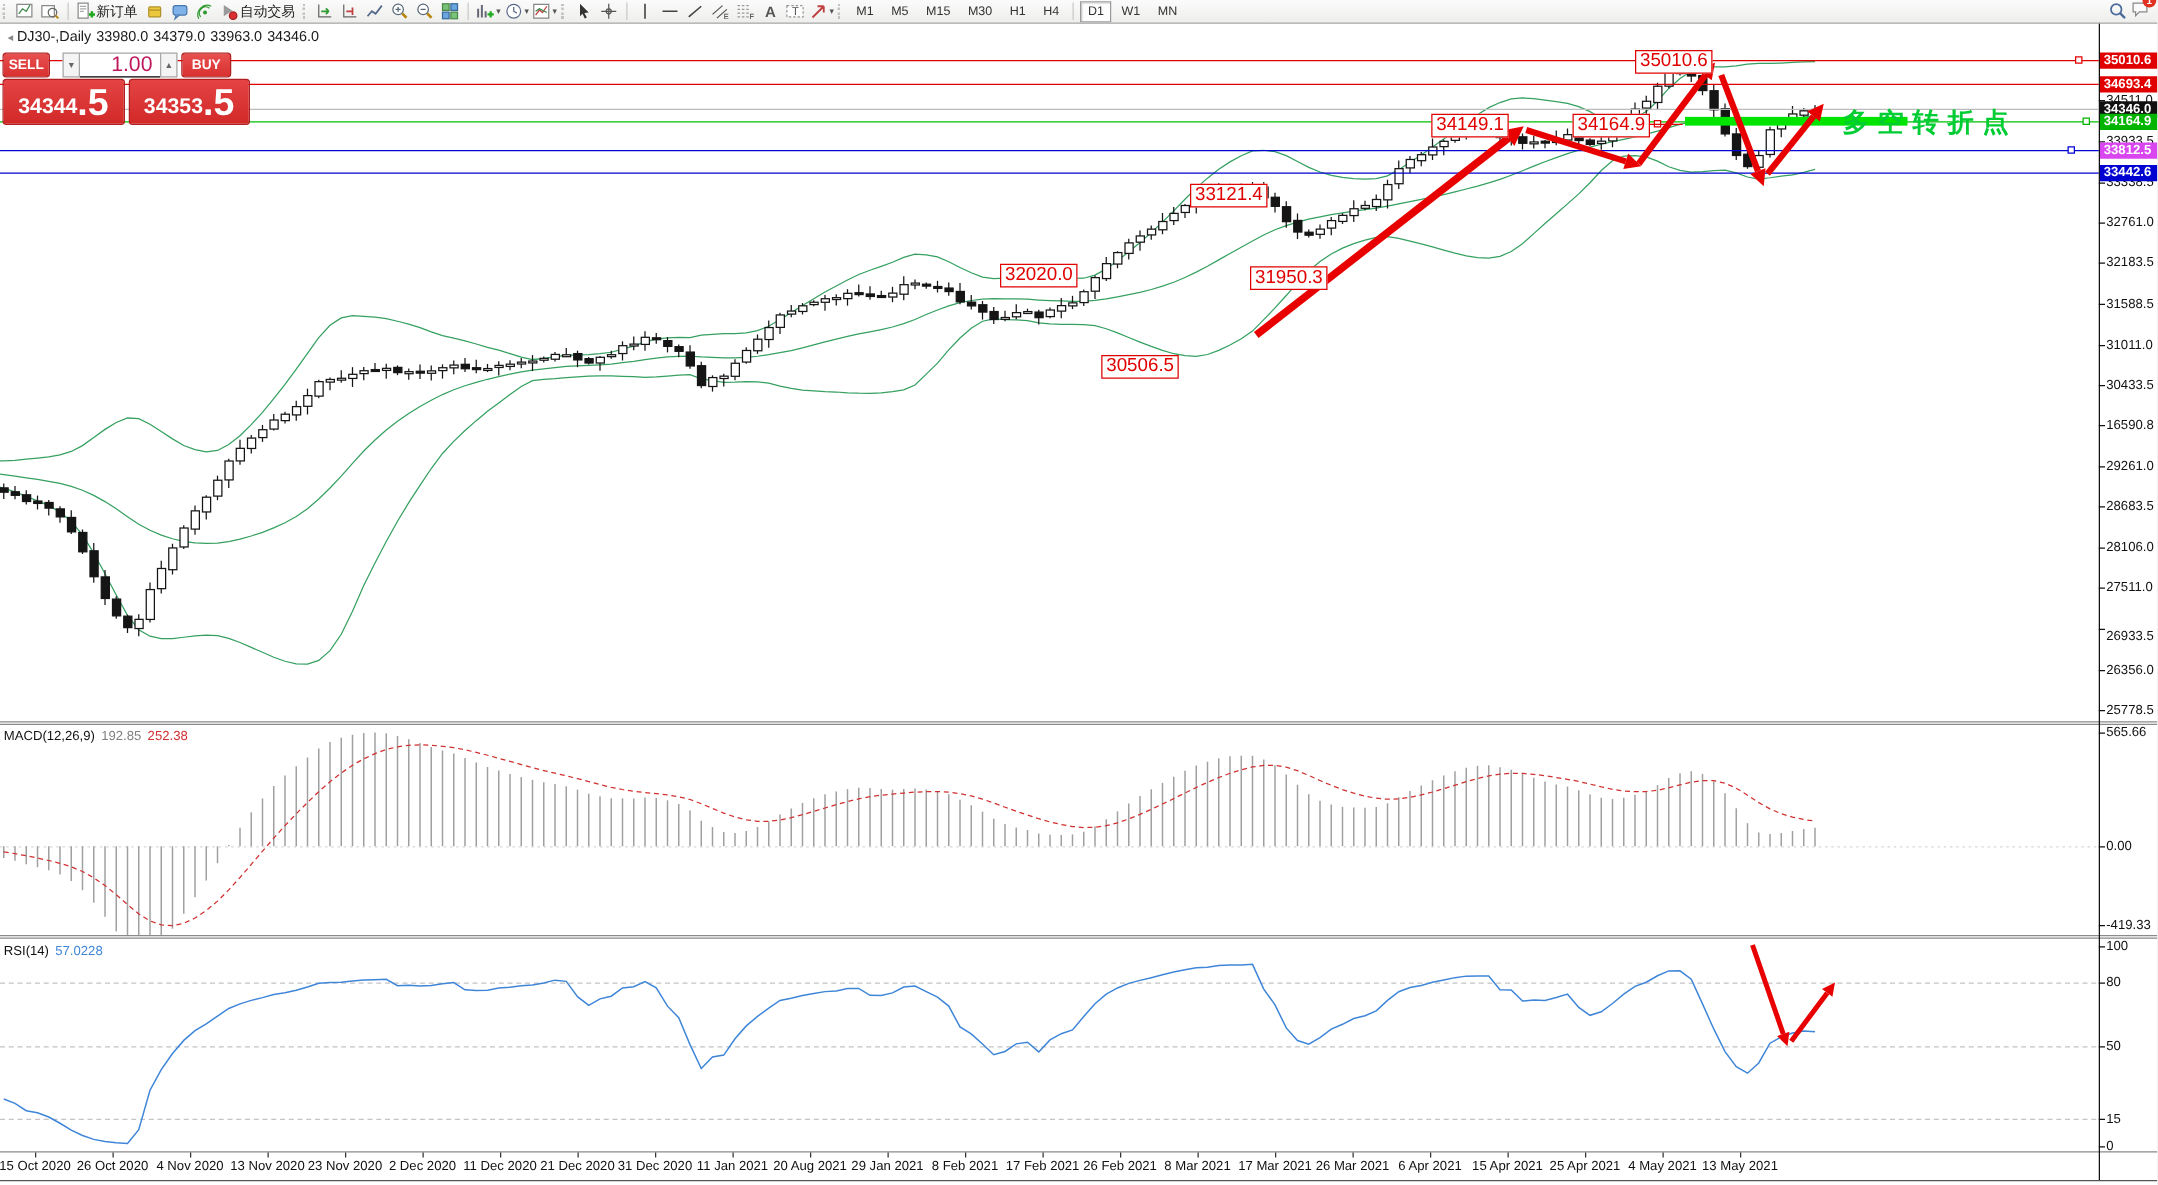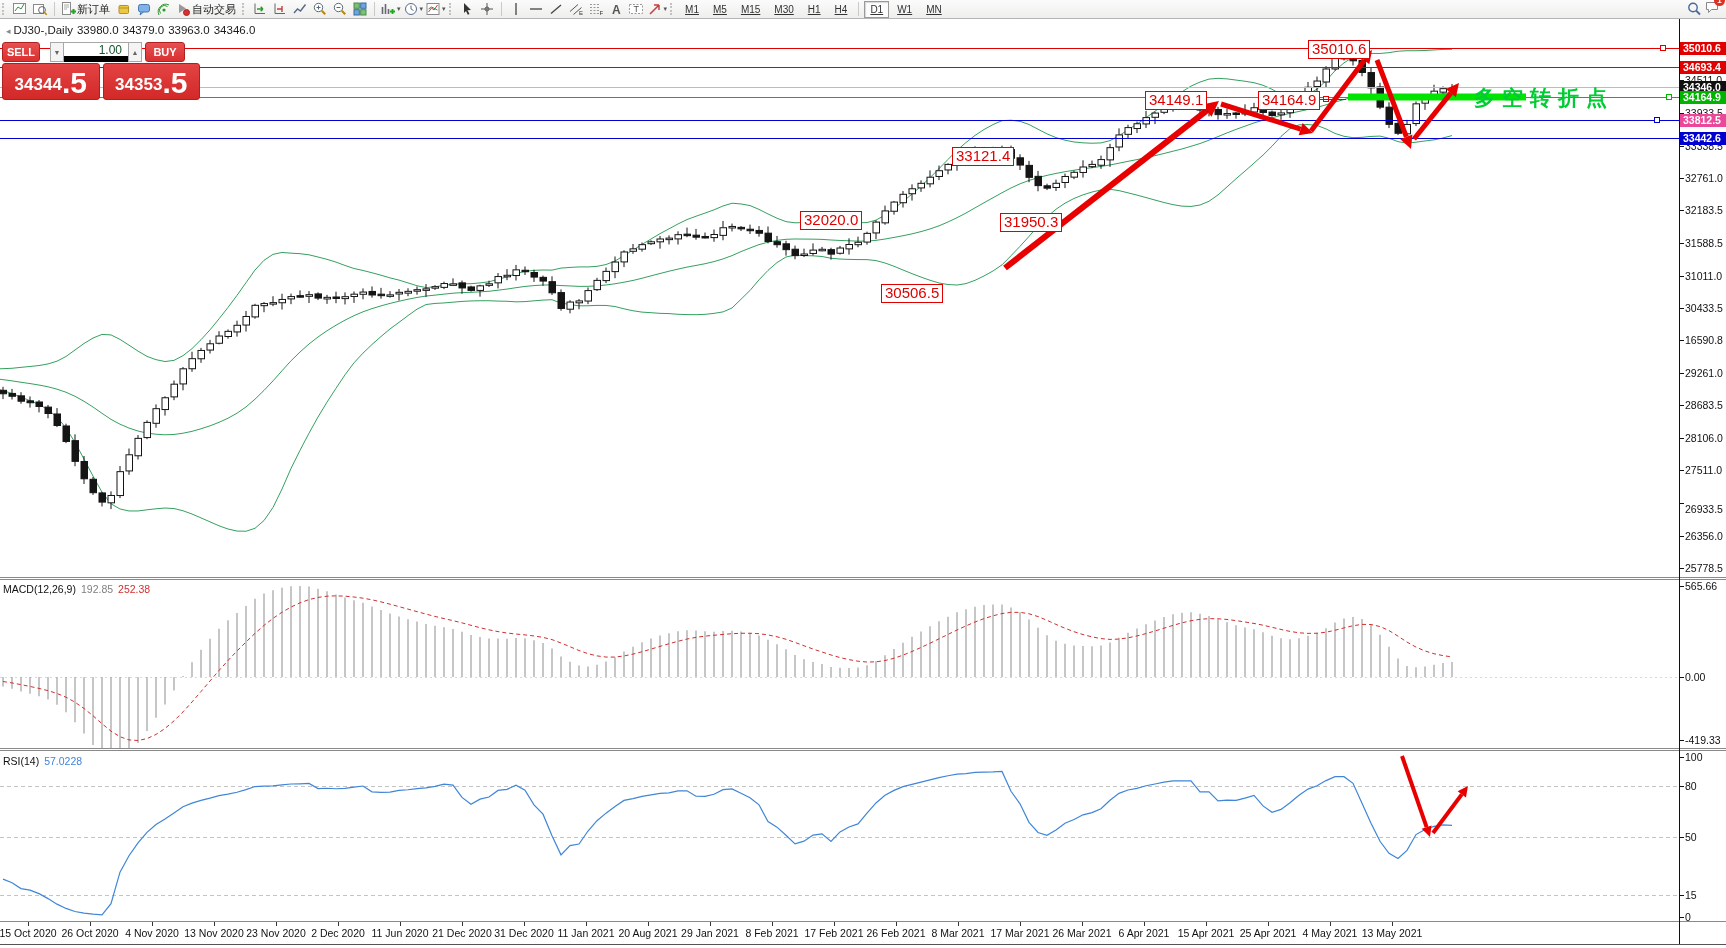--- a/index.html
+++ b/index.html
@@ -5,21 +5,21 @@
   html,body{margin:0;padding:0;background:#e8e8e8;font-family:"Liberation Sans",sans-serif;}
   #app{position:relative;width:1726px;height:948px;background:#fff;overflow:hidden;}
   
   #toolbar{position:absolute;left:0;top:0;width:1726px;height:18px;background:linear-gradient(#fbfbfb,#eeeeec);border-bottom:1px solid #b5b5b5;display:flex;align-items:center;z-index:50;}
   .tbbtn{height:16px;min-width:18px;display:inline-flex;align-items:center;justify-content:center;padding:0 1px;cursor:default;}
   .tbbtn svg{display:block;}
   .tblabel{font-size:11px;color:#222;margin:0 3px 0 1px;white-space:nowrap;text-align:right;}
   .caret{font-size:7px;color:#555;margin-left:1px;}
   .tbsep{width:1px;height:14px;background:#c9c9c9;margin:0 4px;}
   .tbhandle{width:3px;height:12px;border-left:2px dotted #c2c2c2;margin:0 3px 0 2px;}
-  .tfbtn{height:15px;padding:0 5px;display:inline-flex;align-items:center;font-size:10px;color:#333;border:1px solid transparent;margin:0 1px;text-decoration:underline;}
+  .tfbtn{height:15px;padding:0 5px;display:inline-flex;align-items:center;font-size:10px;color:#333;border:1px solid transparent;margin:0 1px;}
   .tfbtn.active{background:#fdfdfd;border:1px solid #9a9a9a;box-shadow:inset 1px 1px 1px #d8d8d8;}
   .tbspacer{flex:1;}
   .chatwrap{position:relative;margin-right:6px;}
   .badge{position:absolute;top:-4px;right:-5px;width:11px;height:11px;border-radius:50%;background:#e03020;color:#fff;font-size:8px;font-weight:bold;display:flex;align-items:center;justify-content:center;}
   
   #plot{position:absolute;left:0;top:0;z-index:1;}
   #overlays{position:absolute;left:0;top:0;width:1726px;height:948px;z-index:2;pointer-events:none;}
   .tick{position:absolute;left:1685px;width:42px;font-size:10.5px;color:#111;height:12px;line-height:12px;}
   .tag{position:absolute;left:1680px;width:46px;height:13px;line-height:13px;font-size:10.5px;font-weight:bold;color:#fff;text-align:left;padding-left:3px;box-sizing:border-box;}
   .ann{position:absolute;border:1px solid #e10000;background:#fff;color:#e10000;font-size:15px;height:17px;line-height:16px;padding:0 3px;white-space:nowrap;z-index:4;}
@@ -32,21 +32,21 @@
   .indlabel .v2{color:#d03030;margin-left:5px;}
   .indlabel .vb{color:#3f86d8;margin-left:5px;}
   #cn-note{position:absolute;left:1474px;top:84px;font-size:21px;font-weight:bold;letter-spacing:7px;z-index:5;white-space:nowrap;}
   
   #trade-panel{position:absolute;left:2px;top:42px;width:198px;z-index:10;}
   .tp-row{display:flex;align-items:stretch;height:20px;margin-bottom:1px;}
   .tp-btn{background:linear-gradient(#e85050,#d93030);border:1px solid #b02020;border-radius:3px;color:#fff;font-size:11px;font-weight:bold;display:flex;align-items:center;justify-content:center;}
   #sell-btn{width:36px;margin-right:10px;}
   #buy-btn{width:38px;margin-left:3px;}
   .spin{width:14px;background:#f4f4f4;border:1px solid #a8a8a8;display:flex;align-items:center;justify-content:center;font-size:7px;color:#666;box-sizing:border-box;}
-  #vol{width:64px;background:#fff;border-top:1px solid #a8a8a8;border-bottom:6px solid #000000;font-size:12px;color:#14532d;display:flex;align-items:center;justify-content:flex-end;padding-right:6px;box-sizing:border-box;}
+  #vol{width:64px;background:#fff;border-top:1px solid #a8a8a8;border-bottom:1px solid #000000;font-size:17px;color:#be185d;display:flex;align-items:center;justify-content:flex-end;padding-right:6px;box-sizing:border-box;}
   .tp-prices{display:flex;height:37px;}
   .pbox{background:linear-gradient(#e44444,#d22828);border:1px solid #b02020;border-radius:3px;color:#fff;display:flex;align-items:flex-end;justify-content:center;padding-bottom:1px;}
   #sell-price-box{width:96px;margin-right:3px;}
   #buy-price-box{width:96px;}
   .pmain{font-size:17px;font-weight:bold;line-height:26px;}
   .pbig{font-size:30px;font-weight:bold;line-height:30px;}
 </style>
 </head>
 <body>
 
@@ -878,36 +878,36 @@
       <div class="tick" style="top: 734px;">-419.33</div>
       <div class="tick" style="top: 751px;">100</div>
       <div class="tick" style="top: 780px;">80</div>
       <div class="tick" style="top: 831px;">50</div>
       <div class="tick" style="top: 889px;">15</div>
       <div class="tick" style="top: 911px;">0</div>
       <div class="tag" style="top: 41.5px; background: rgb(225, 0, 0);">35010.6</div>
       <div class="tag" style="top: 60.5px; background: rgb(225, 0, 0);">34693.4</div>
       <div class="tag" style="top: 80.5px; background: rgb(16, 16, 16);">34346.0</div>
       <div class="tag" style="top: 90.5px; background: rgb(0, 180, 0);">34164.9</div>
-      <div class="tag" style="top: 113.5px; background: #ec4899;">33812.5</div>
+      <div class="tag" style="top: 113.5px; background: #d946ef;">33812.5</div>
       <div class="tag" style="top: 131.5px; background: rgb(0, 0, 208);">33442.6</div>
       <div class="ann" style="left: 800px; top: 211px; pointer-events: auto;">32020.0</div>
       <div class="ann" style="left: 881px; top: 284px; pointer-events: auto;">30506.5</div>
       <div class="ann" style="left: 952px; top: 147px; pointer-events: auto;">33121.4</div>
       <div class="ann" style="left: 1000px; top: 213px; pointer-events: auto;">31950.3</div>
       <div class="ann" style="left: 1145px; top: 91px; pointer-events: auto;">34149.1</div>
       <div class="ann" style="left: 1258px; top: 91px; pointer-events: auto;">34164.9</div>
       <div class="ann" style="left: 1308px; top: 40px; pointer-events: auto;">35010.6</div>
       <div class="date" style="left: 28px;">15 Oct 2020</div>
       <div class="date" style="left: 90px;">26 Oct 2020</div>
       <div class="date" style="left: 152px;">4 Nov 2020</div>
       <div class="date" style="left: 214px;">13 Nov 2020</div>
       <div class="date" style="left: 276px;">23 Nov 2020</div>
       <div class="date" style="left: 338px;">2 Dec 2020</div>
-      <div class="date" style="left: 400px;">11 Jun 2020</div>
+      <div class="date" style="left: 400px;">11 Dec 2020</div>
       <div class="date" style="left: 462px;">21 Dec 2020</div>
       <div class="date" style="left: 524px;">31 Dec 2020</div>
       <div class="date" style="left: 586px;">11 Jan 2021</div>
       <div class="date" style="left: 648px;">20 Aug 2021</div>
       <div class="date" style="left: 710px;">29 Jan 2021</div>
       <div class="date" style="left: 772px;">8 Feb 2021</div>
       <div class="date" style="left: 834px;">17 Feb 2021</div>
       <div class="date" style="left: 896px;">26 Feb 2021</div>
       <div class="date" style="left: 958px;">8 Mar 2021</div>
       <div class="date" style="left: 1020px;">17 Mar 2021</div>

